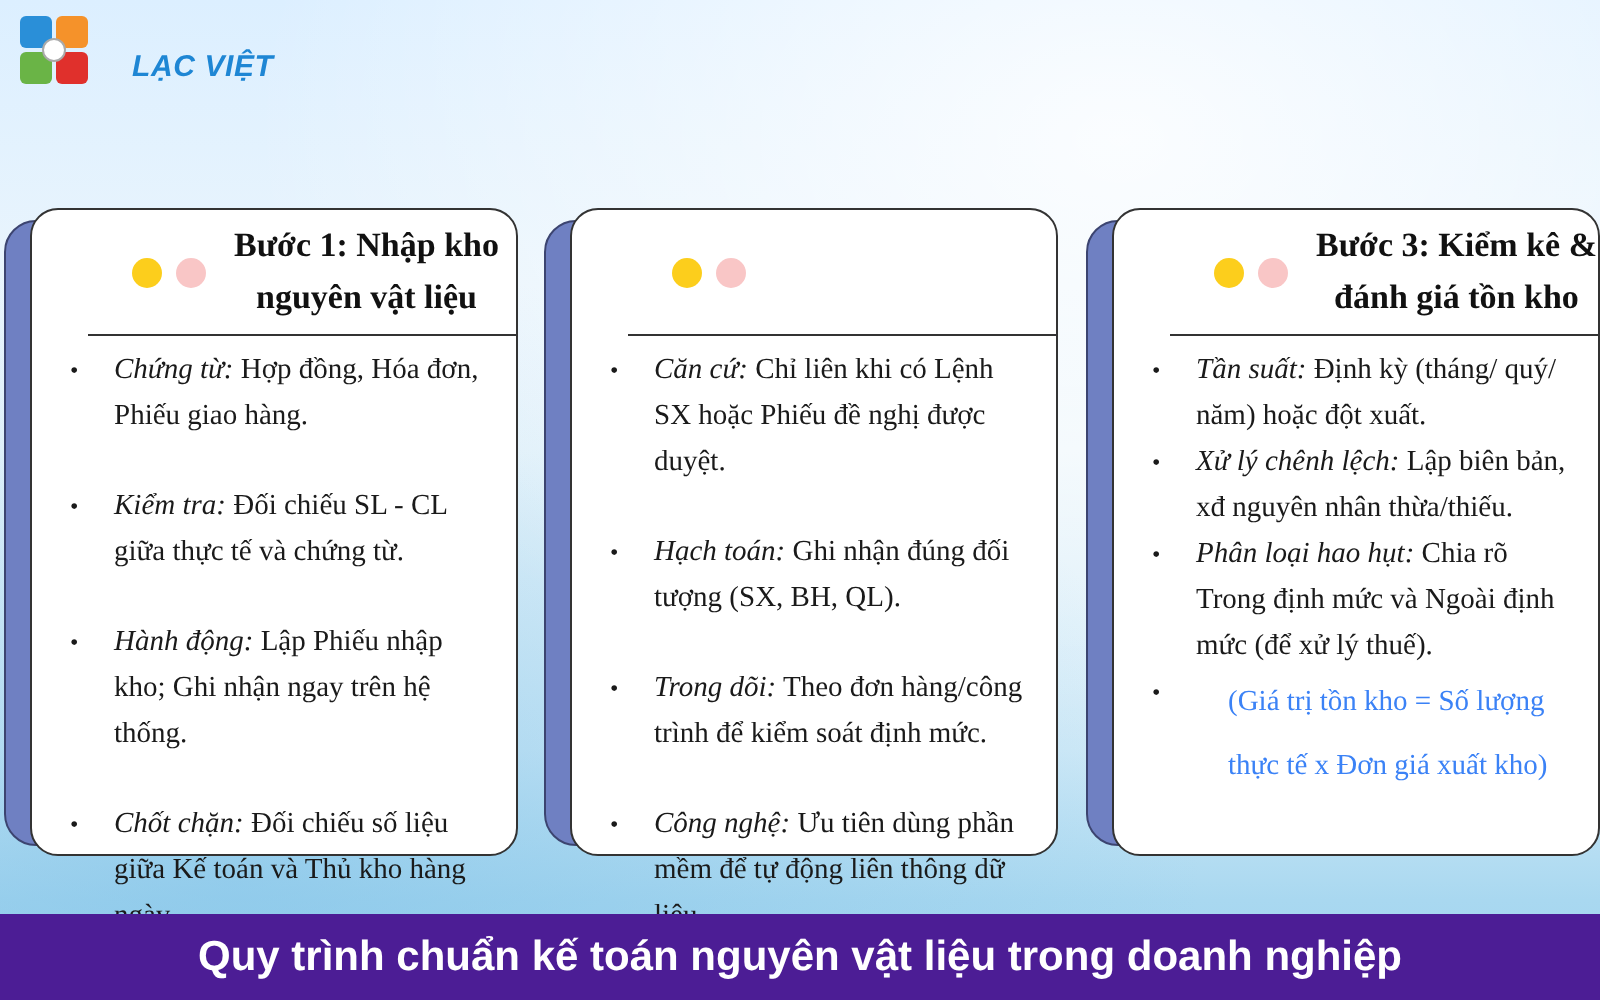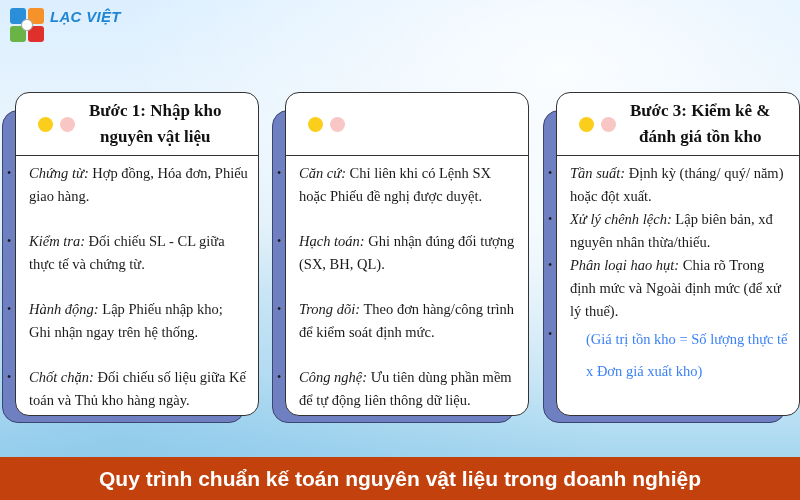--- a/index.html
+++ b/index.html
@@ -6,56 +6,56 @@
     body {
       width:800px; height:500px; overflow:hidden; position:relative;
       background: linear-gradient(180deg, #dcefff 0%, #e8f4fd 25%, #eef7fc 45%, #cfe9f7 75%, #a9d8f0 90%, #9fd3ee 100%);
       font-family: "Liberation Serif", serif;
     }
     .bg-glow {
       position:absolute; left:0; top:0; width:800px; height:460px;
       background: radial-gradient(ellipse at 70% 15%, rgba(255,255,255,0.85) 0%, rgba(255,255,255,0) 55%),
                   radial-gradient(ellipse at 15% 95%, rgba(120,190,230,0.5) 0%, rgba(120,190,230,0) 50%);
     }
-    .logo { position:absolute; left:10px; top:8px; display:flex; align-items:flex-start; gap:6px; }
+    .logo { position:absolute; left:10px; top:8px; display:flex; align-items:flex-end; gap:22px; }
     .logo-mark { position:relative; width:34px; height:34px; }
     .logo-mark .sq { position:absolute; width:16px; height:16px; border-radius:3px; }
     .sq.tl { left:0; top:0; background:#2a8fd8; }
     .sq.tr { left:18px; top:0; background:#f5922a; }
     .sq.bl { left:0; top:18px; background:#6ab446; }
     .sq.br { left:18px; top:18px; background:#e0302c; }
     .logo-mark .dot { position:absolute; left:11px; top:11px; width:10px; height:10px; border-radius:50%; background:#fff; border:1px solid #aaa; }
     .logo-text { font-family:"Liberation Sans", sans-serif; font-weight:bold; font-style:italic; color:#1e86d4; font-size:15px; letter-spacing:0.3px; }
 
     .card-wrap { position:absolute; top:88px; width:290px; height:340px; }
     .card-back {
       position:absolute; left:0; top:22px; width:243px; height:313px;
       background:#6f80c2; border:1.5px solid #3c4470; border-radius:16px;
       box-sizing:border-box;
     }
     .card-front {
-      position:absolute; left:13px; top:4px; width:244px; height:324px;
+      position:absolute; left:13px; top:16px; width:244px; height:324px;
       background:#fff; border:1.5px solid #333; border-radius:14px;
-      box-sizing:border-box; overflow:visible;
+      box-sizing:border-box; overflow:visible;padding-left:28px;
     }
     .card-head { height:62px; border-bottom:1.5px solid #333; display:flex; align-items:center; position:relative; }
     .dots { display:flex; gap:7px; margin-left:22px; margin-right:14px; }
     .dots .d1 { width:15px; height:15px; border-radius:50%; background:#fcce1c; }
     .dots .d2 { width:15px; height:15px; border-radius:50%; background:#f9c6c6; }
     .card-title { font-weight:bold; font-size:17px; line-height:26px; color:#111; text-align:center; }
     .card-body { padding:6px 10px 0 13px; position:relative; }
     .item { position:relative; font-size:14.5px; line-height:23px; color:#1a1a1a; }
     .item .bullet { position:absolute; left:-22px; top:0; font-size:12px; }
     .item .lbl { font-weight:normal; font-style:italic; }
     .gap { height:22px; }
     .formula { font-size:14.5px; line-height:32px; color:#3b82f6; padding-left:16px; }
 
     .banner {
       position:absolute; left:0; top:457px; width:800px; height:43px;
-      background:#c2410c; color:#fff; display:flex; align-items:center; justify-content:center;
+      background:#4c1d95; color:#fff; display:flex; align-items:center; justify-content:center;
       font-family:"Liberation Sans", sans-serif; font-weight:bold; font-size:21px;
     }
   </style>
 </head>
 <body>
 
 <div class="bg-glow"></div>
 
 <div class="logo">
   <div class="logo-mark">

